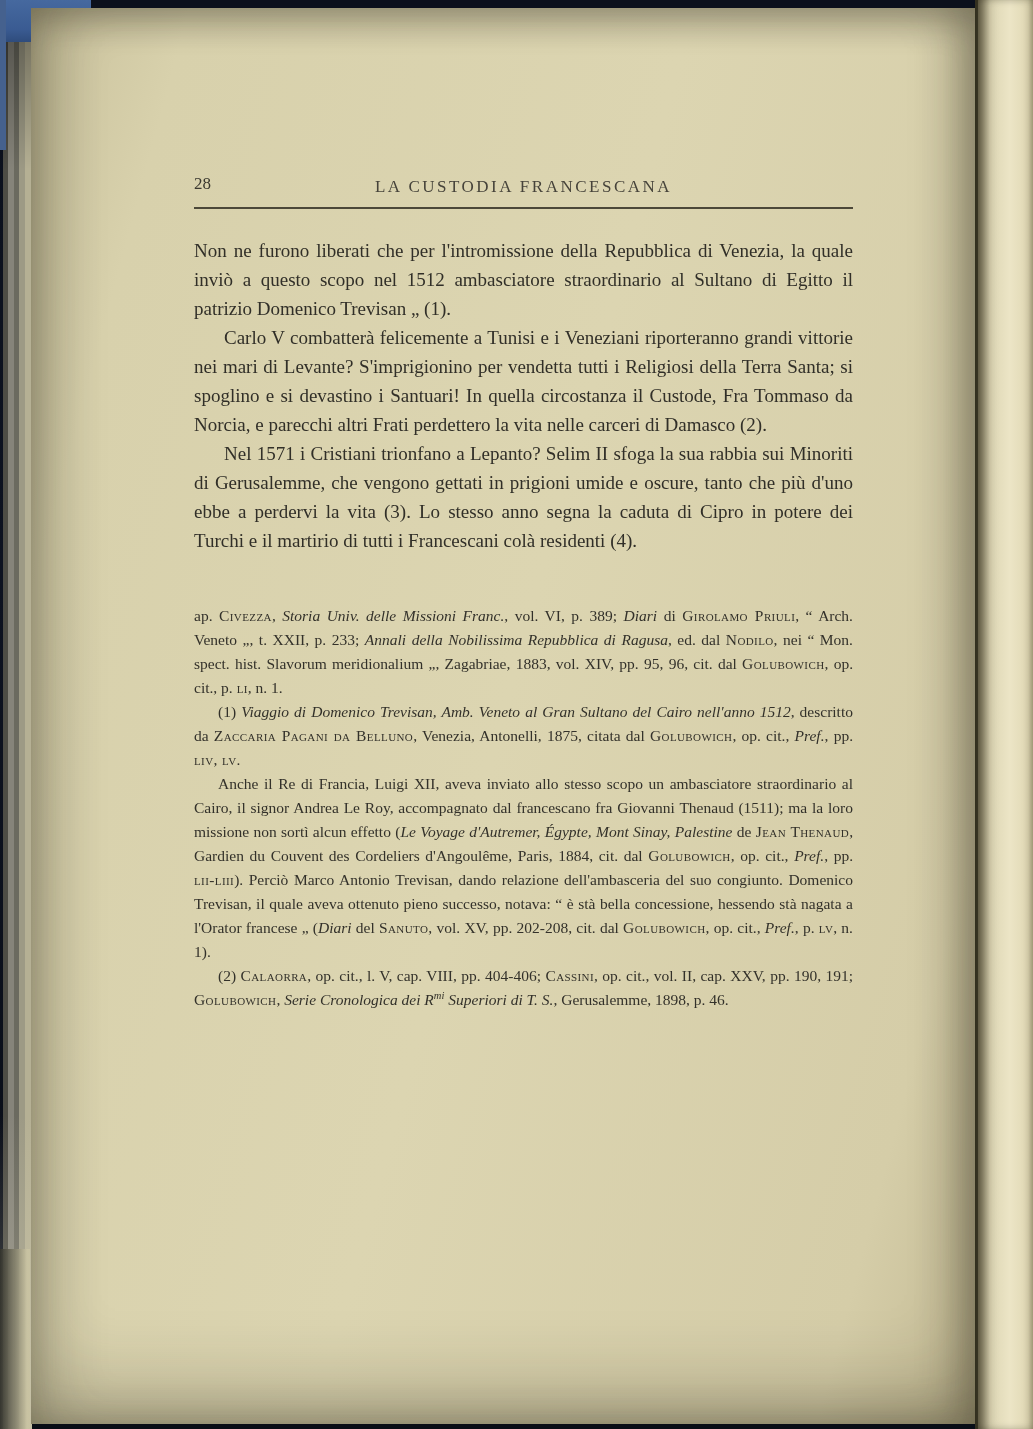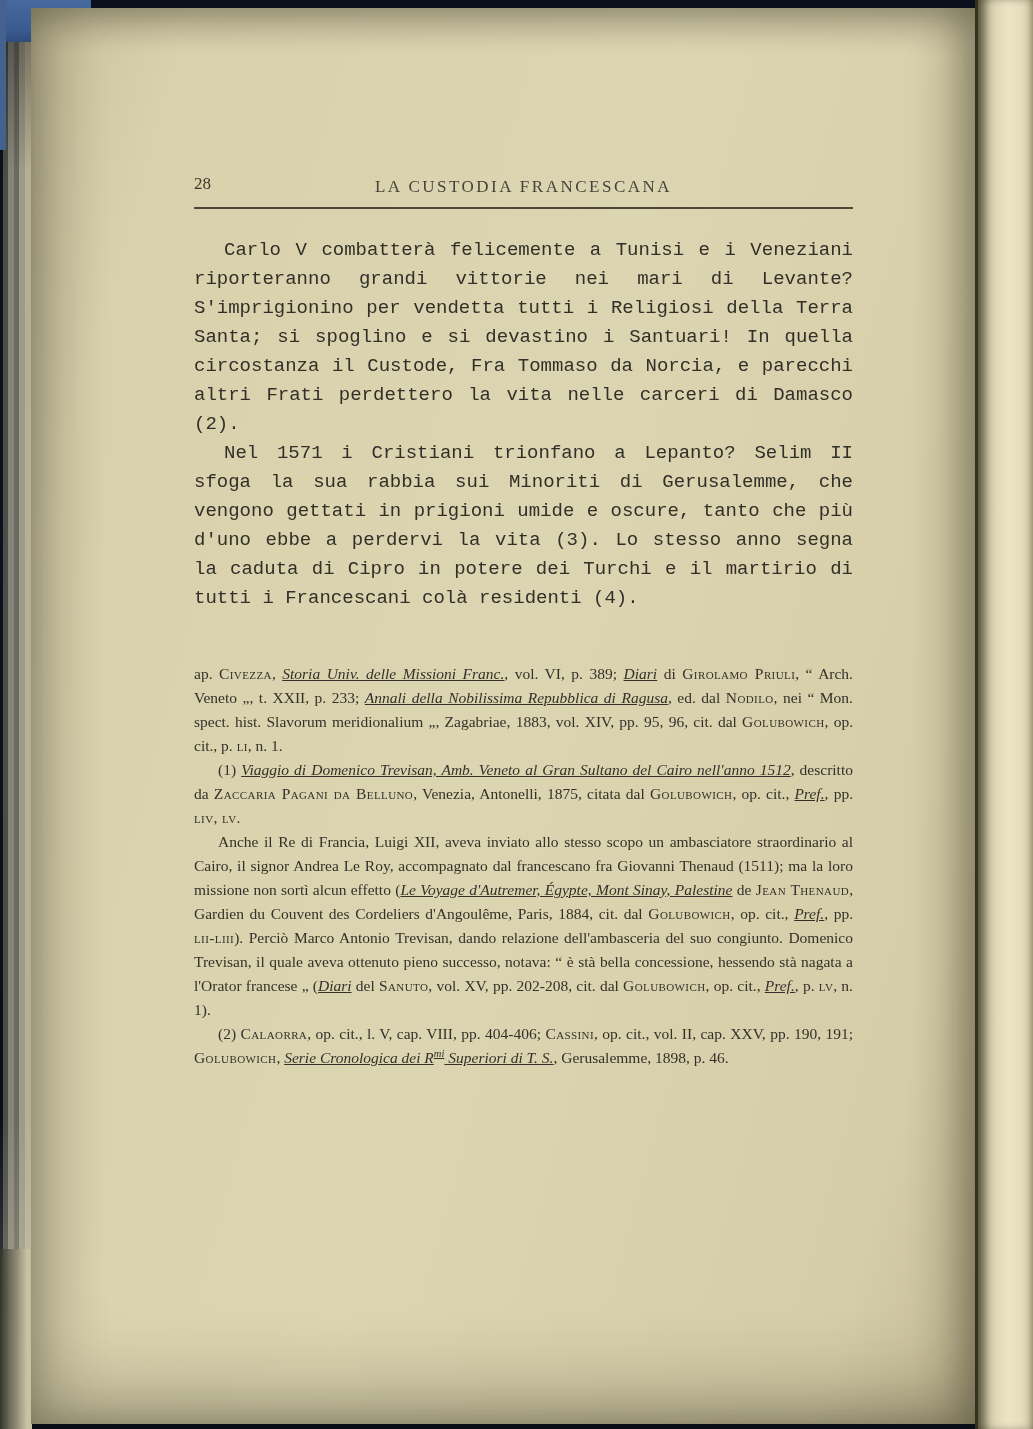--- a/index.html
+++ b/index.html
@@ -75,30 +75,30 @@
   }
   .header-rule {
     margin-top: 9px;
     height: 2px;
     background: #4c4839;
   }
 
   
   .body-text { margin-top: 27px; font-size: 19px; line-height: 29px; text-align: justify; color: #312f28; }
   .body-text .para { margin: 0; }
-  .body-text .indent { text-indent: 30px; font-family: Liberation Mono, monospace; }
+  .body-text .indent { text-indent: 30px; }
 
   
   .footnotes { margin-top: 49px; font-size: 15.5px; line-height: 24px; text-align: justify; color: #33312a; }
   .footnotes .para { margin: 0; }
   .footnotes .indent { text-indent: 24px; }
 
   
   .s-n  { }
-  .s-i  { font-style: italic; text-decoration: underline; }
+  .s-i  { font-style: italic; }
   .s-sc { font-variant: small-caps; letter-spacing: 0.4px; }
   .s-sup { vertical-align: super; font-size: 0.68em; line-height: 0; }
 
   
   .right-sliver {
     position: absolute; right: 0; top: 0; bottom: 0; width: 58px;
     z-index: 4;
     background: linear-gradient(90deg, #9a916e 0%, #ddd6b4 26%, #ece5c6 60%, #e0d8b4 92%, #c9c09a 100%);
     box-shadow: inset 16px 0 14px -8px rgba(25,22,10,0.65), inset -5px 0 8px -3px rgba(25,22,10,0.35);
   }
@@ -128,20 +128,21 @@
   <div class="page">
     <div class="page-inner">
 
       <div class="header-row">
         <span class="pagenum">28</span>
         <span class="running-title">LA CUSTODIA FRANCESCANA</span>
       </div>
       <div class="header-rule"></div>
 
       <div class="body-text">
+          <p class="para"><span class="s-n">Non ne furono liberati che per l'intromissione della Repubblica di Venezia, la quale inviò a questo scopo nel 1512 ambasciatore straordinario al Sultano di Egitto il patrizio Domenico Trevisan „ (1).</span></p>
           <p class="para indent"><span class="s-n">Carlo V combatterà felicemente a Tunisi e i Veneziani riporteranno grandi vittorie nei mari di Levante? S'imprigionino per vendetta tutti i Religiosi della Terra Santa; si spoglino e si devastino i Santuari! In quella circostanza il Custode, Fra Tommaso da Norcia, e parecchi altri Frati perdettero la vita nelle carceri di Damasco (2).</span></p>
           <p class="para indent"><span class="s-n">Nel 1571 i Cristiani trionfano a Lepanto? Selim II sfoga la sua rabbia sui Minoriti di Gerusalemme, che vengono gettati in prigioni umide e oscure, tanto che più d'uno ebbe a perdervi la vita (3). Lo stesso anno segna la caduta di Cipro in potere dei Turchi e il martirio di tutti i Francescani colà residenti (4).</span></p>
         </div>
 
       <div class="footnotes">
           <p class="para"><span class="s-n">ap. </span><span class="s-sc">Civezza</span><span class="s-n">, </span><span class="s-i">Storia Univ. delle Missioni Franc.</span><span class="s-n">, vol. VI, p. 389; </span><span class="s-i">Diari</span><span class="s-n"> di </span><span class="s-sc">Girolamo Priuli</span><span class="s-n">, “ Arch. Veneto „, t. XXII, p. 233; </span><span class="s-i">Annali della Nobilissima Repubblica di Ragusa</span><span class="s-n">, ed. dal </span><span class="s-sc">Nodilo</span><span class="s-n">, nei “ Mon. spect. hist. Slavorum meridionalium „, Zagabriae, 1883, vol. XIV, pp. 95, 96, cit. dal </span><span class="s-sc">Golubowich</span><span class="s-n">, op. cit., p. </span><span class="s-sc">li</span><span class="s-n">, n. 1.</span></p>
           <p class="para indent"><span class="s-n">(1) </span><span class="s-i">Viaggio di Domenico Trevisan, Amb. Veneto al Gran Sultano del Cairo nell'anno 1512</span><span class="s-n">, descritto da </span><span class="s-sc">Zaccaria Pagani da Belluno</span><span class="s-n">, Venezia, Antonelli, 1875, citata dal </span><span class="s-sc">Golubowich</span><span class="s-n">, op. cit., </span><span class="s-i">Pref.</span><span class="s-n">, pp. </span><span class="s-sc">liv, lv</span><span class="s-n">.</span></p>
           <p class="para indent"><span class="s-n">Anche il Re di Francia, Luigi XII, aveva inviato allo stesso scopo un ambasciatore straordinario al Cairo, il signor Andrea Le Roy, accompagnato dal francescano fra Giovanni Thenaud (1511); ma la loro missione non sortì alcun effetto (</span><span class="s-i">Le Voyage d'Autremer, Égypte, Mont Sinay, Palestine</span><span class="s-n"> de </span><span class="s-sc">Jean Thenaud</span><span class="s-n">, Gardien du Couvent des Cordeliers d'Angoulême, Paris, 1884, cit. dal </span><span class="s-sc">Golubowich</span><span class="s-n">, op. cit., </span><span class="s-i">Pref.</span><span class="s-n">, pp. </span><span class="s-sc">lii-liii</span><span class="s-n">). Perciò Marco Antonio Trevisan, dando relazione dell'ambasceria del suo congiunto. Domenico Trevisan, il quale aveva ottenuto pieno successo, notava: “ è stà bella concessione, hessendo stà nagata a l'Orator francese „ (</span><span class="s-i">Diari</span><span class="s-n"> del </span><span class="s-sc">Sanuto</span><span class="s-n">, vol. XV, pp. 202-208, cit. dal </span><span class="s-sc">Golubowich</span><span class="s-n">, op. cit., </span><span class="s-i">Pref.</span><span class="s-n">, p. </span><span class="s-sc">lv</span><span class="s-n">, n. 1).</span></p>
           <p class="para indent"><span class="s-n">(2) </span><span class="s-sc">Calaorra</span><span class="s-n">, op. cit., l. V, cap. VIII, pp. 404-406; </span><span class="s-sc">Cassini</span><span class="s-n">, op. cit., vol. II, cap. XXV, pp. 190, 191; </span><span class="s-sc">Golubowich</span><span class="s-n">, </span><span class="s-i">Serie Cronologica dei R</span><span class="s-i s-sup">mi</span><span class="s-i"> Superiori di T. S.</span><span class="s-n">, Gerusalemme, 1898, p. 46.</span></p>
         </div>

